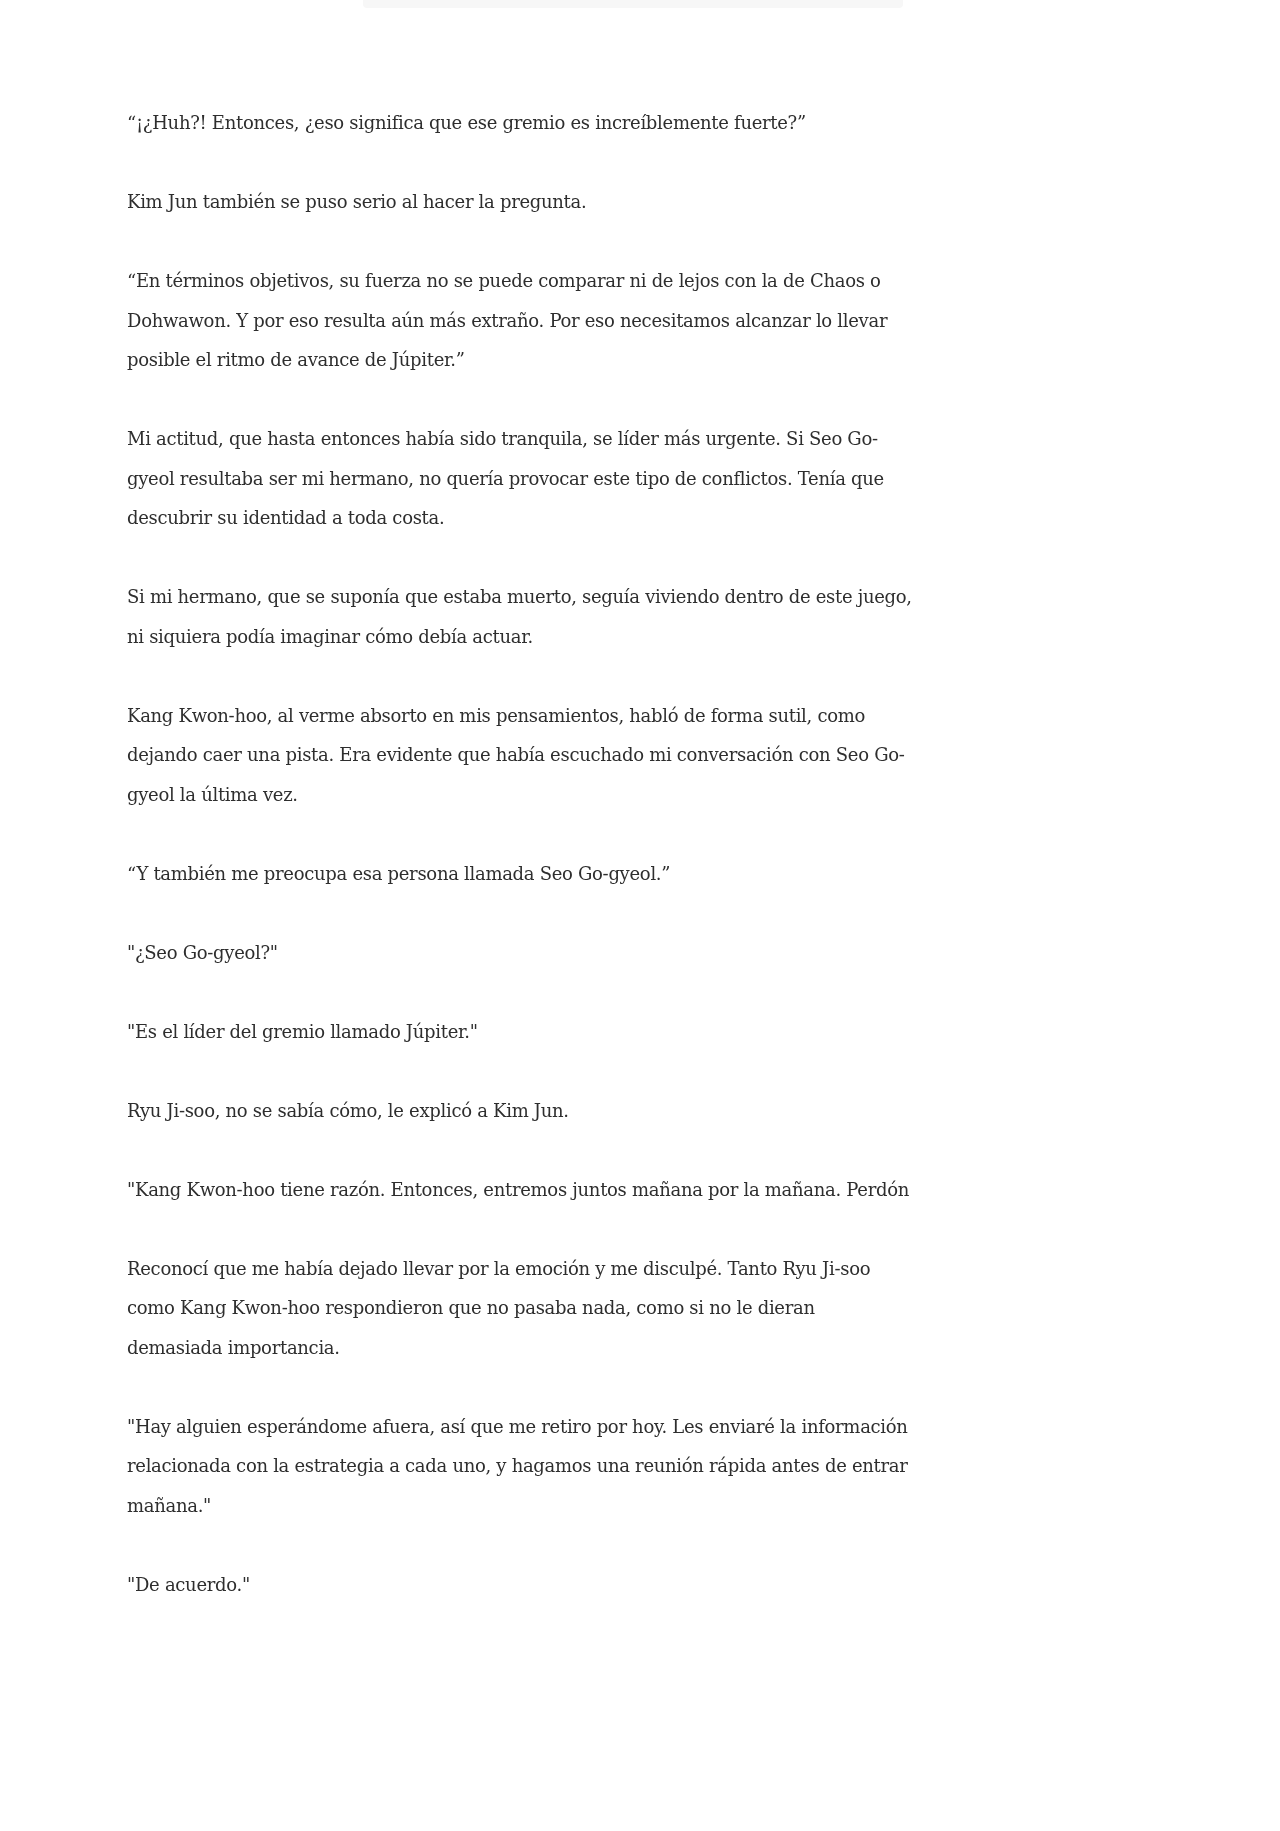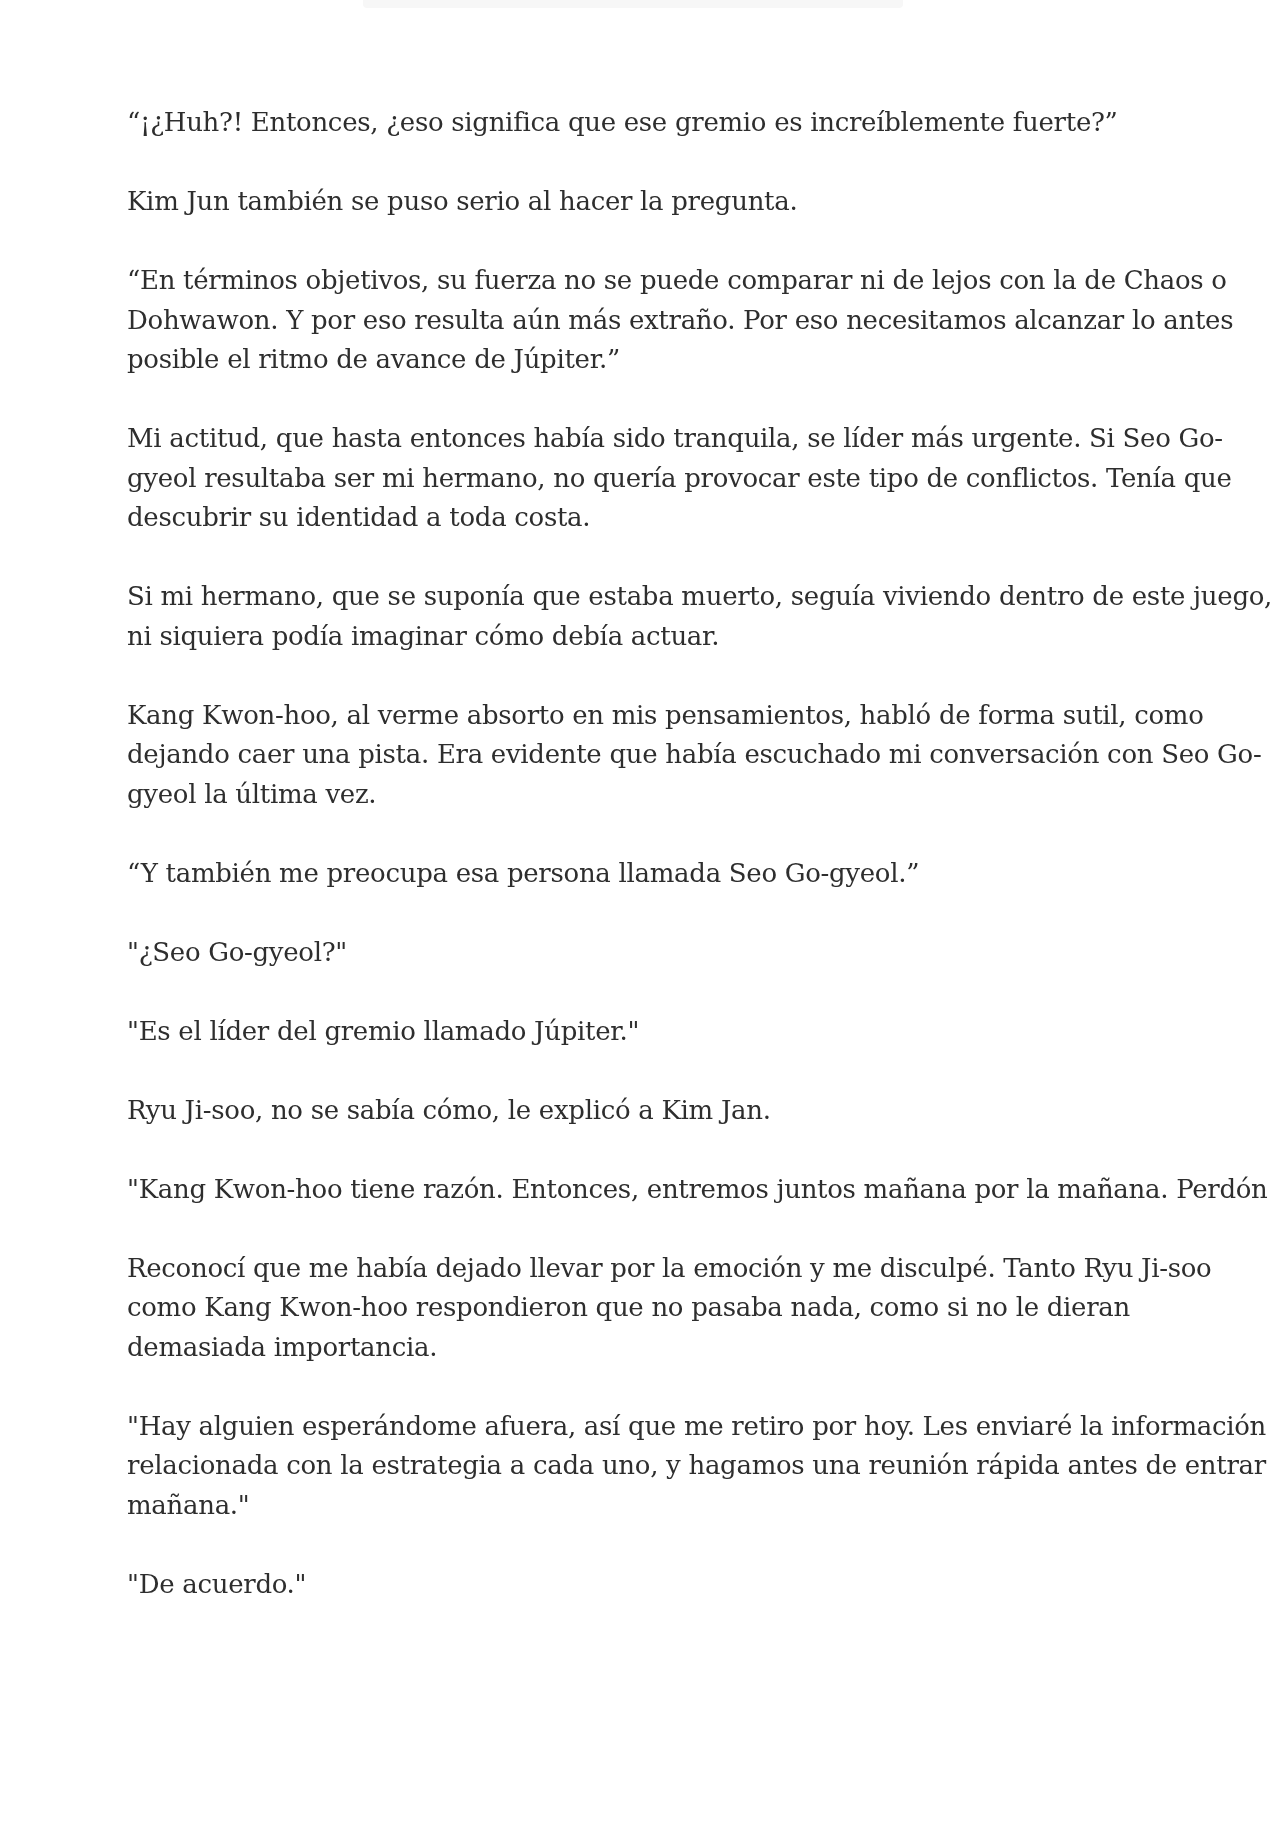--- a/index.html
+++ b/index.html
@@ -4,40 +4,40 @@
 <style>
   html, body { margin: 0; padding: 0; background: #ffffff; }
   body { width: 1280px; height: 1831px; position: relative; overflow: hidden; }
   .top-bar {
     position: absolute; left: 363px; top: 0; width: 540px; height: 8px;
     background: #f7f7f7; border-radius: 0 0 4px 4px;
   }
   .content {
     position: absolute; left: 127px; top: 103px; width: 1020px;
     font-family: "DejaVu Serif", "Liberation Serif", serif;
-    font-size: 26px; color: #2e2e2e; letter-spacing: -0.3px;
+    font-size: 18px; color: #2e2e2e; letter-spacing: -0.3px;
   }
   .para { margin: 0 0 39.5px 0; }
   .line { display: block; height: 39.5px; line-height: 39.5px; white-space: nowrap; }
 </style>
 </head>
 <body>
 
 <div class="top-bar"></div>
 
 <div class="content">
   <p class="para">
     <span class="line">“¡¿Huh?! Entonces, ¿eso significa que ese gremio es increíblemente fuerte?”</span>
   </p>
   <p class="para">
     <span class="line">Kim Jun también se puso serio al hacer la pregunta.</span>
   </p>
   <p class="para">
     <span class="line">“En términos objetivos, su fuerza no se puede comparar ni de lejos con la de Chaos o</span>
-    <span class="line">Dohwawon. Y por eso resulta aún más extraño. Por eso necesitamos alcanzar lo antes</span>
+    <span class="line">Dohwawon. Y por eso resulta aún más extraño. Por eso necesitamos alcanzar lo llevar</span>
     <span class="line">posible el ritmo de avance de Júpiter.”</span>
   </p>
   <p class="para">
     <span class="line">Mi actitud, que hasta entonces había sido tranquila, se líder más urgente. Si Seo Go-</span>
     <span class="line">gyeol resultaba ser mi hermano, no quería provocar este tipo de conflictos. Tenía que</span>
     <span class="line">descubrir su identidad a toda costa.</span>
   </p>
   <p class="para">
     <span class="line">Si mi hermano, que se suponía que estaba muerto, seguía viviendo dentro de este juego,</span>
     <span class="line">ni siquiera podía imaginar cómo debía actuar.</span>
@@ -50,21 +50,21 @@
   <p class="para">
     <span class="line">“Y también me preocupa esa persona llamada Seo Go-gyeol.”</span>
   </p>
   <p class="para">
     <span class="line">"¿Seo Go-gyeol?"</span>
   </p>
   <p class="para">
     <span class="line">"Es el líder del gremio llamado Júpiter."</span>
   </p>
   <p class="para">
-    <span class="line">Ryu Ji-soo, no se sabía cómo, le explicó a Kim Jan.</span>
+    <span class="line">Ryu Ji-soo, no se sabía cómo, le explicó a Kim Jun.</span>
   </p>
   <p class="para">
     <span class="line">"Kang Kwon-hoo tiene razón. Entonces, entremos juntos mañana por la mañana. Perdón</span>
   </p>
   <p class="para">
     <span class="line">Reconocí que me había dejado llevar por la emoción y me disculpé. Tanto Ryu Ji-soo</span>
     <span class="line">como Kang Kwon-hoo respondieron que no pasaba nada, como si no le dieran</span>
     <span class="line">demasiada importancia.</span>
   </p>
   <p class="para">

